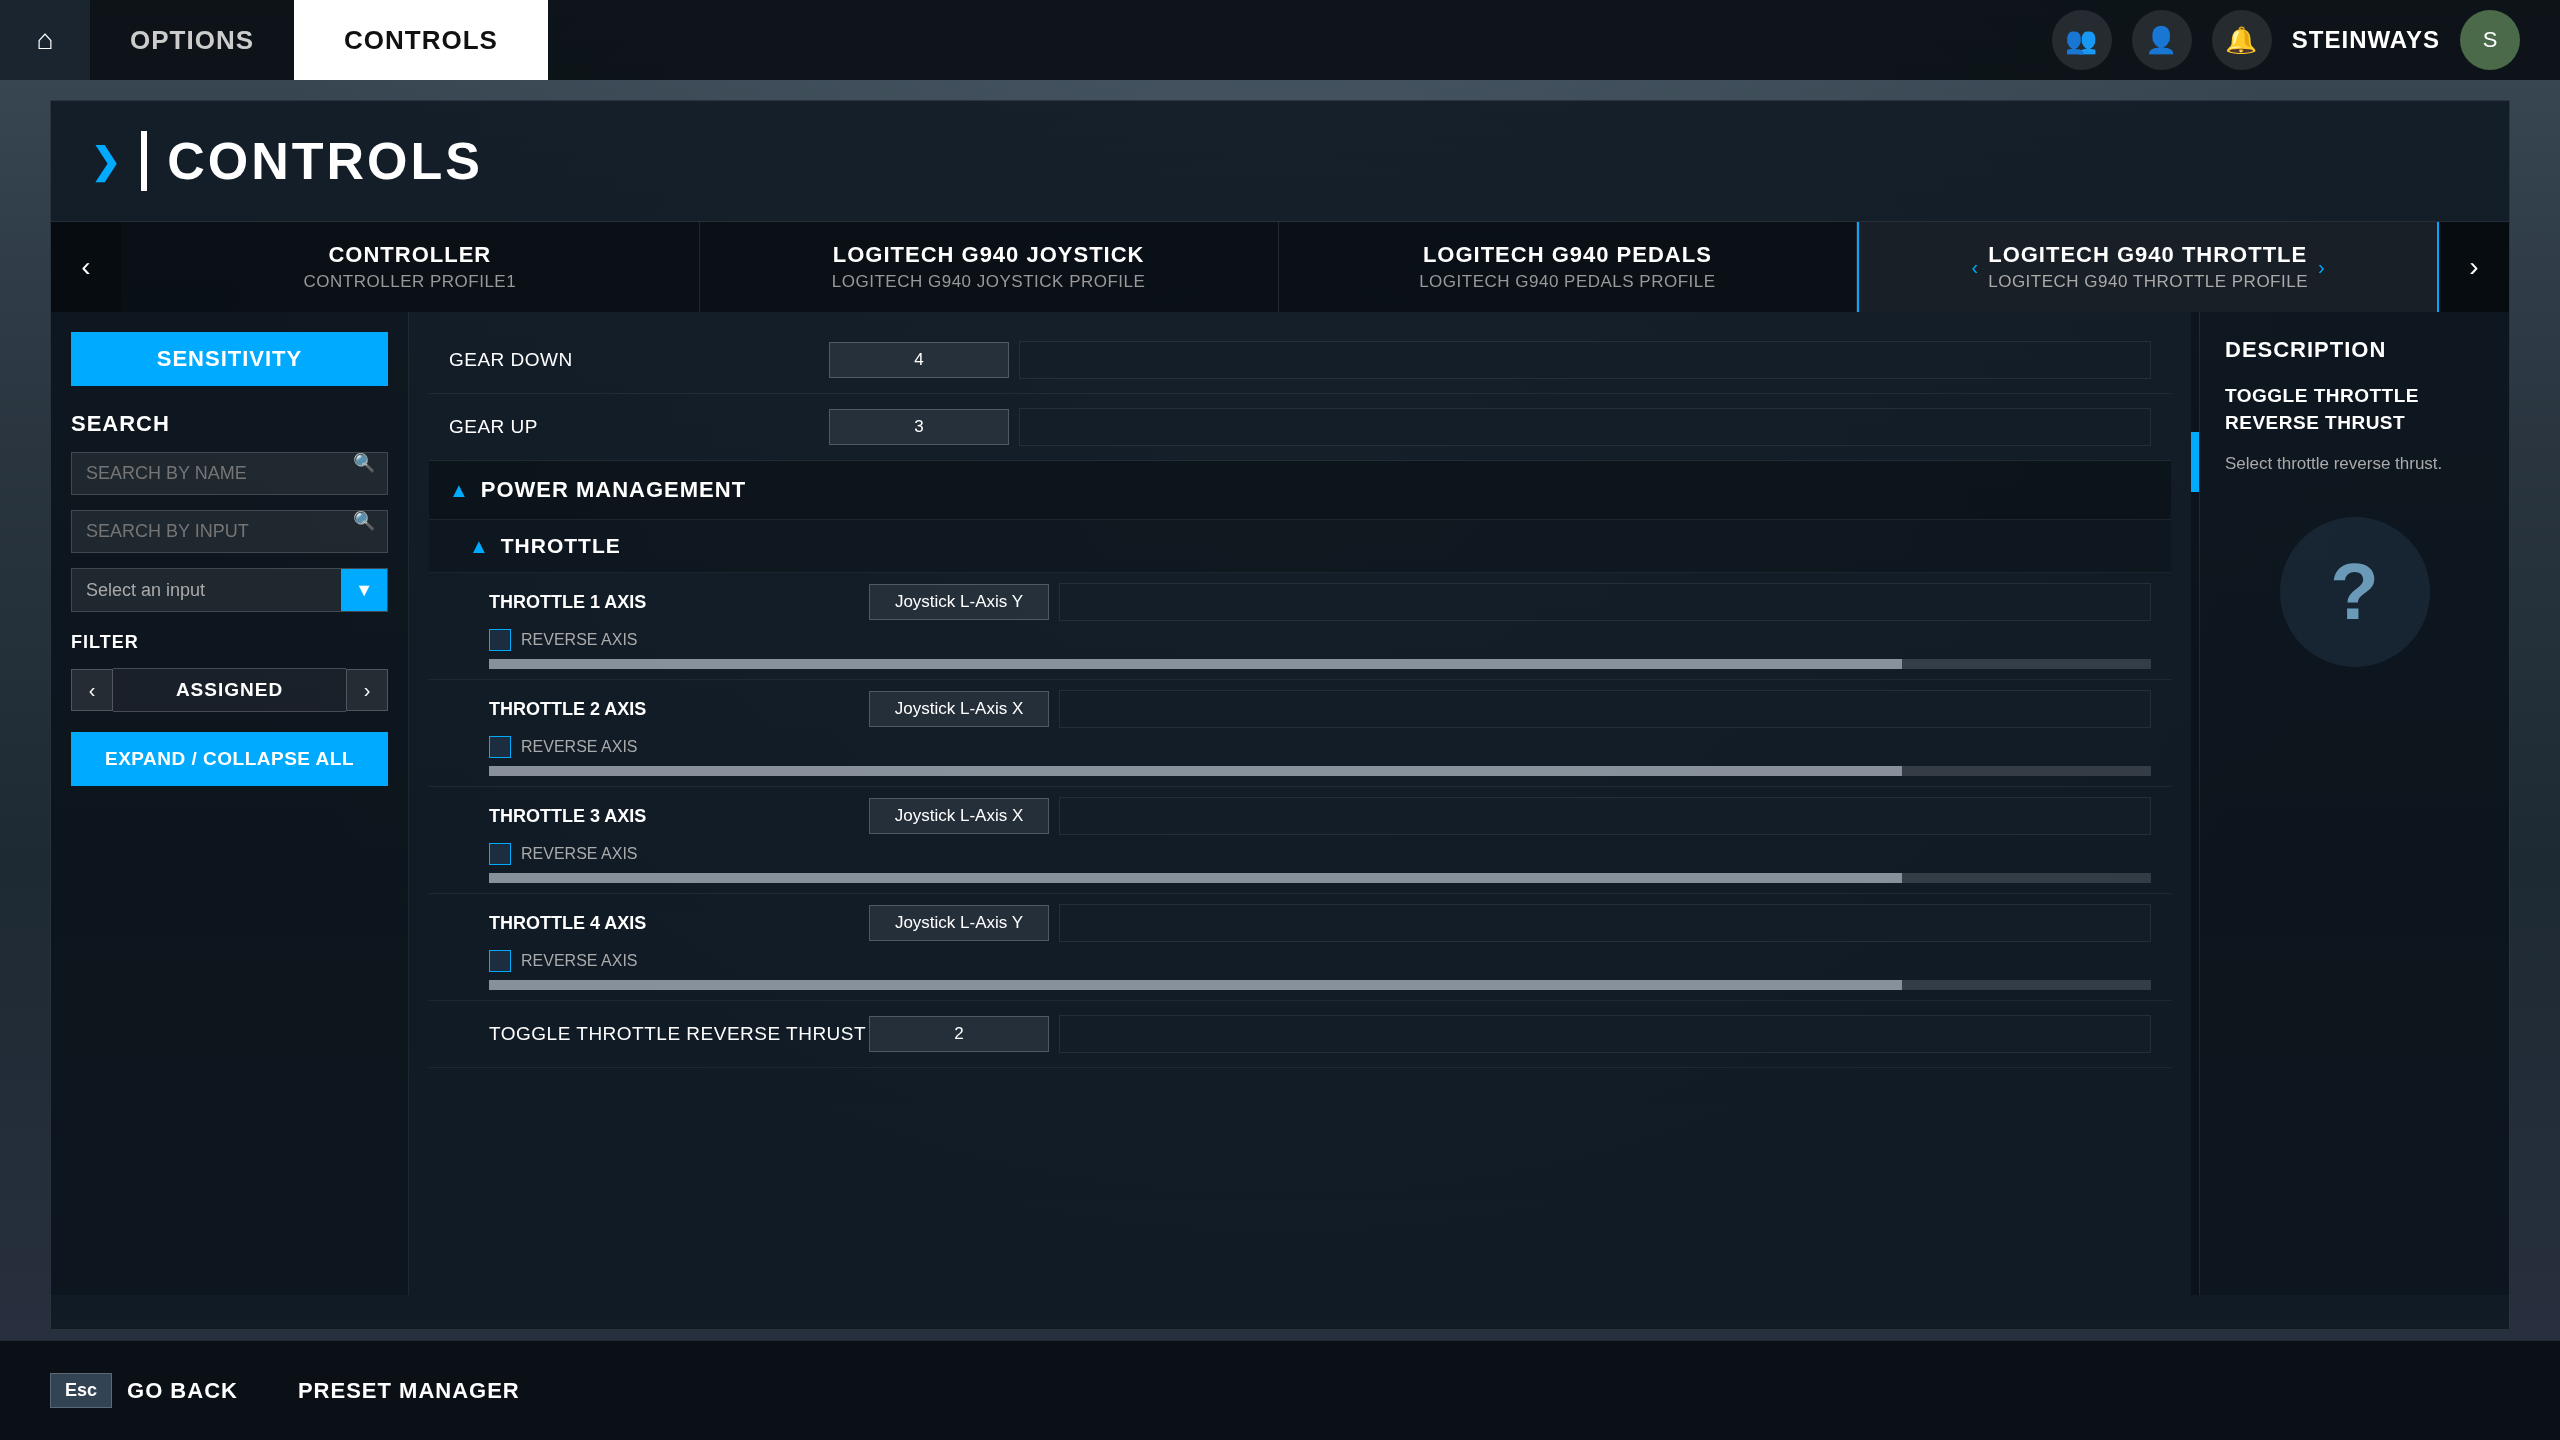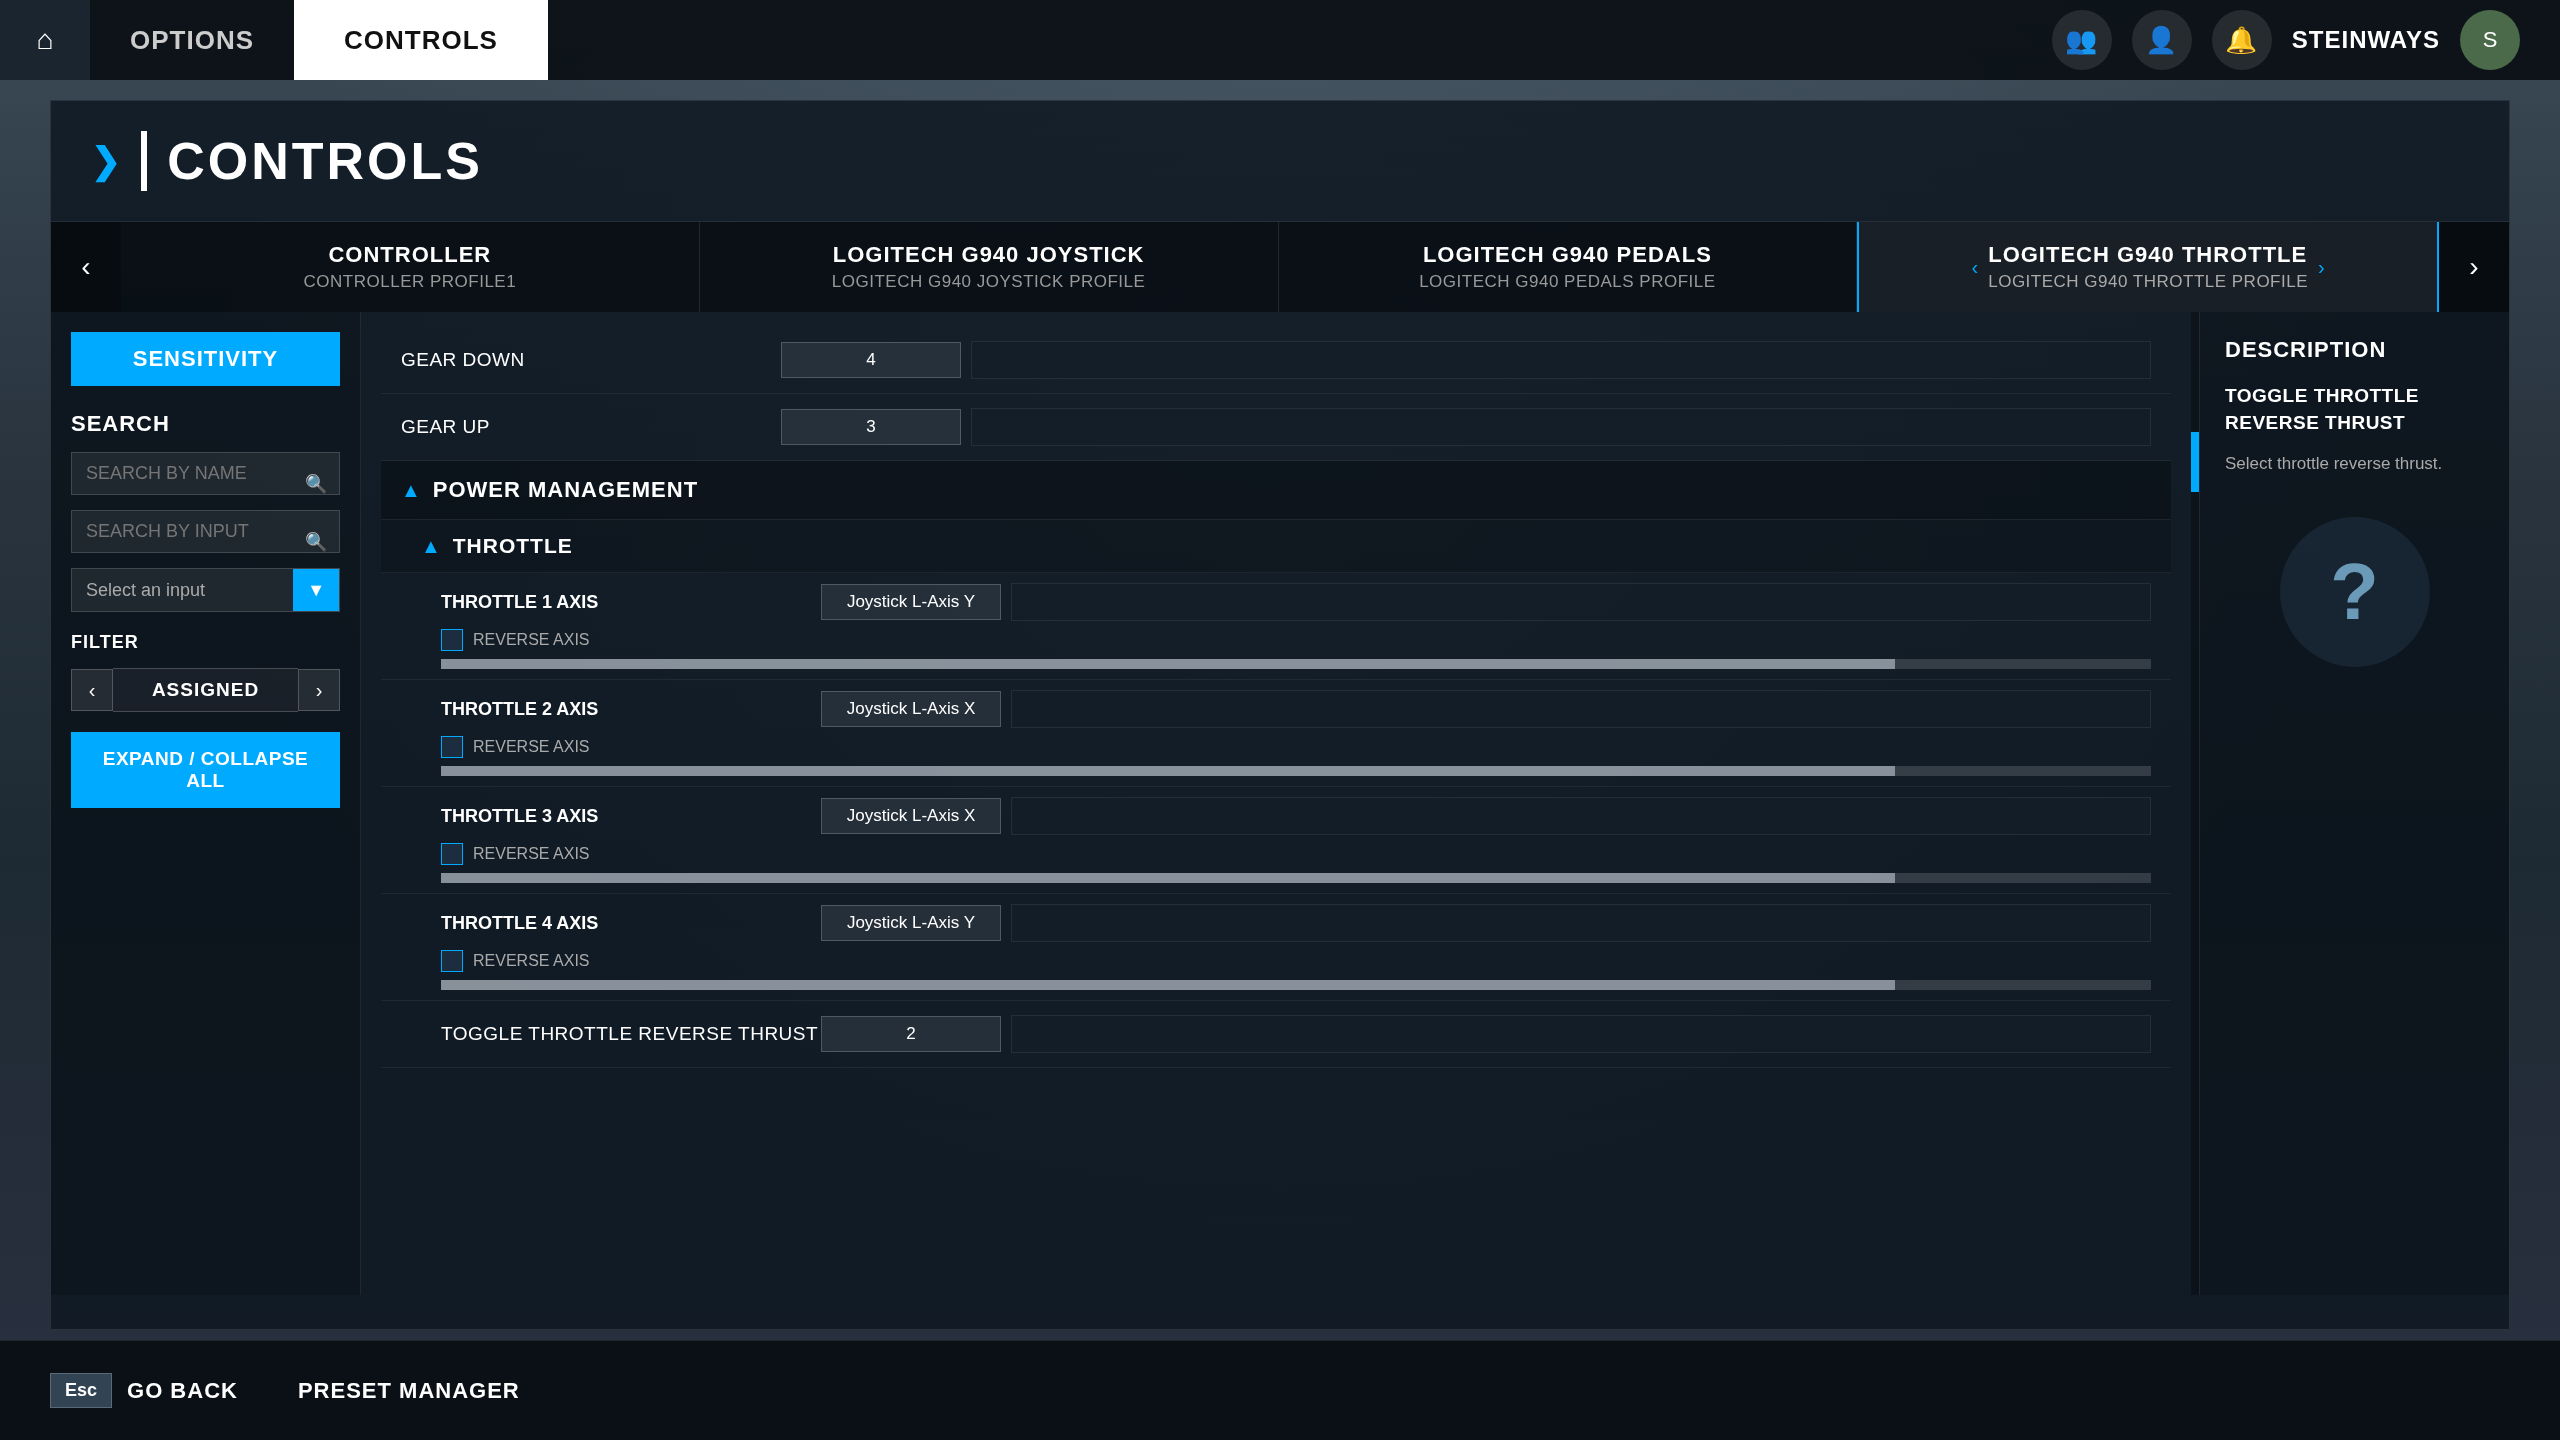--- a/index.html
+++ b/index.html
@@ -188,21 +188,21 @@
     .tab.active .tab-profile { color: #aaa; }
 
     
     .content-area {
       display: flex;
       height: calc(100% - 245px);
     }
 
     
     .sidebar {
-      width: 310px;
+      width: 358px;
       background: rgba(0,0,0,0.2);
       border-right: 1px solid rgba(255,255,255,0.08);
       padding: 20px;
       display: flex;
       flex-direction: column;
       gap: 15px;
     }
     .sensitivity-btn {
       background: #00aaff;
       color: white;
@@ -216,21 +216,21 @@
     .sidebar-section-title {
       color: white;
       font-size: 22px;
       font-weight: bold;
       letter-spacing: 1px;
       margin-top: 10px;
     }
     .search-input-wrap {
       position: relative;
       display: flex;
-      align-items: flex-end;
+      align-items: flex-start;
     }
     .search-input {
       width: 100%;
       background: rgba(255,255,255,0.08);
       border: 1px solid rgba(255,255,255,0.15);
       color: #aaa;
       font-size: 18px;
       padding: 10px 40px 10px 14px;
       outline: none;
     }

